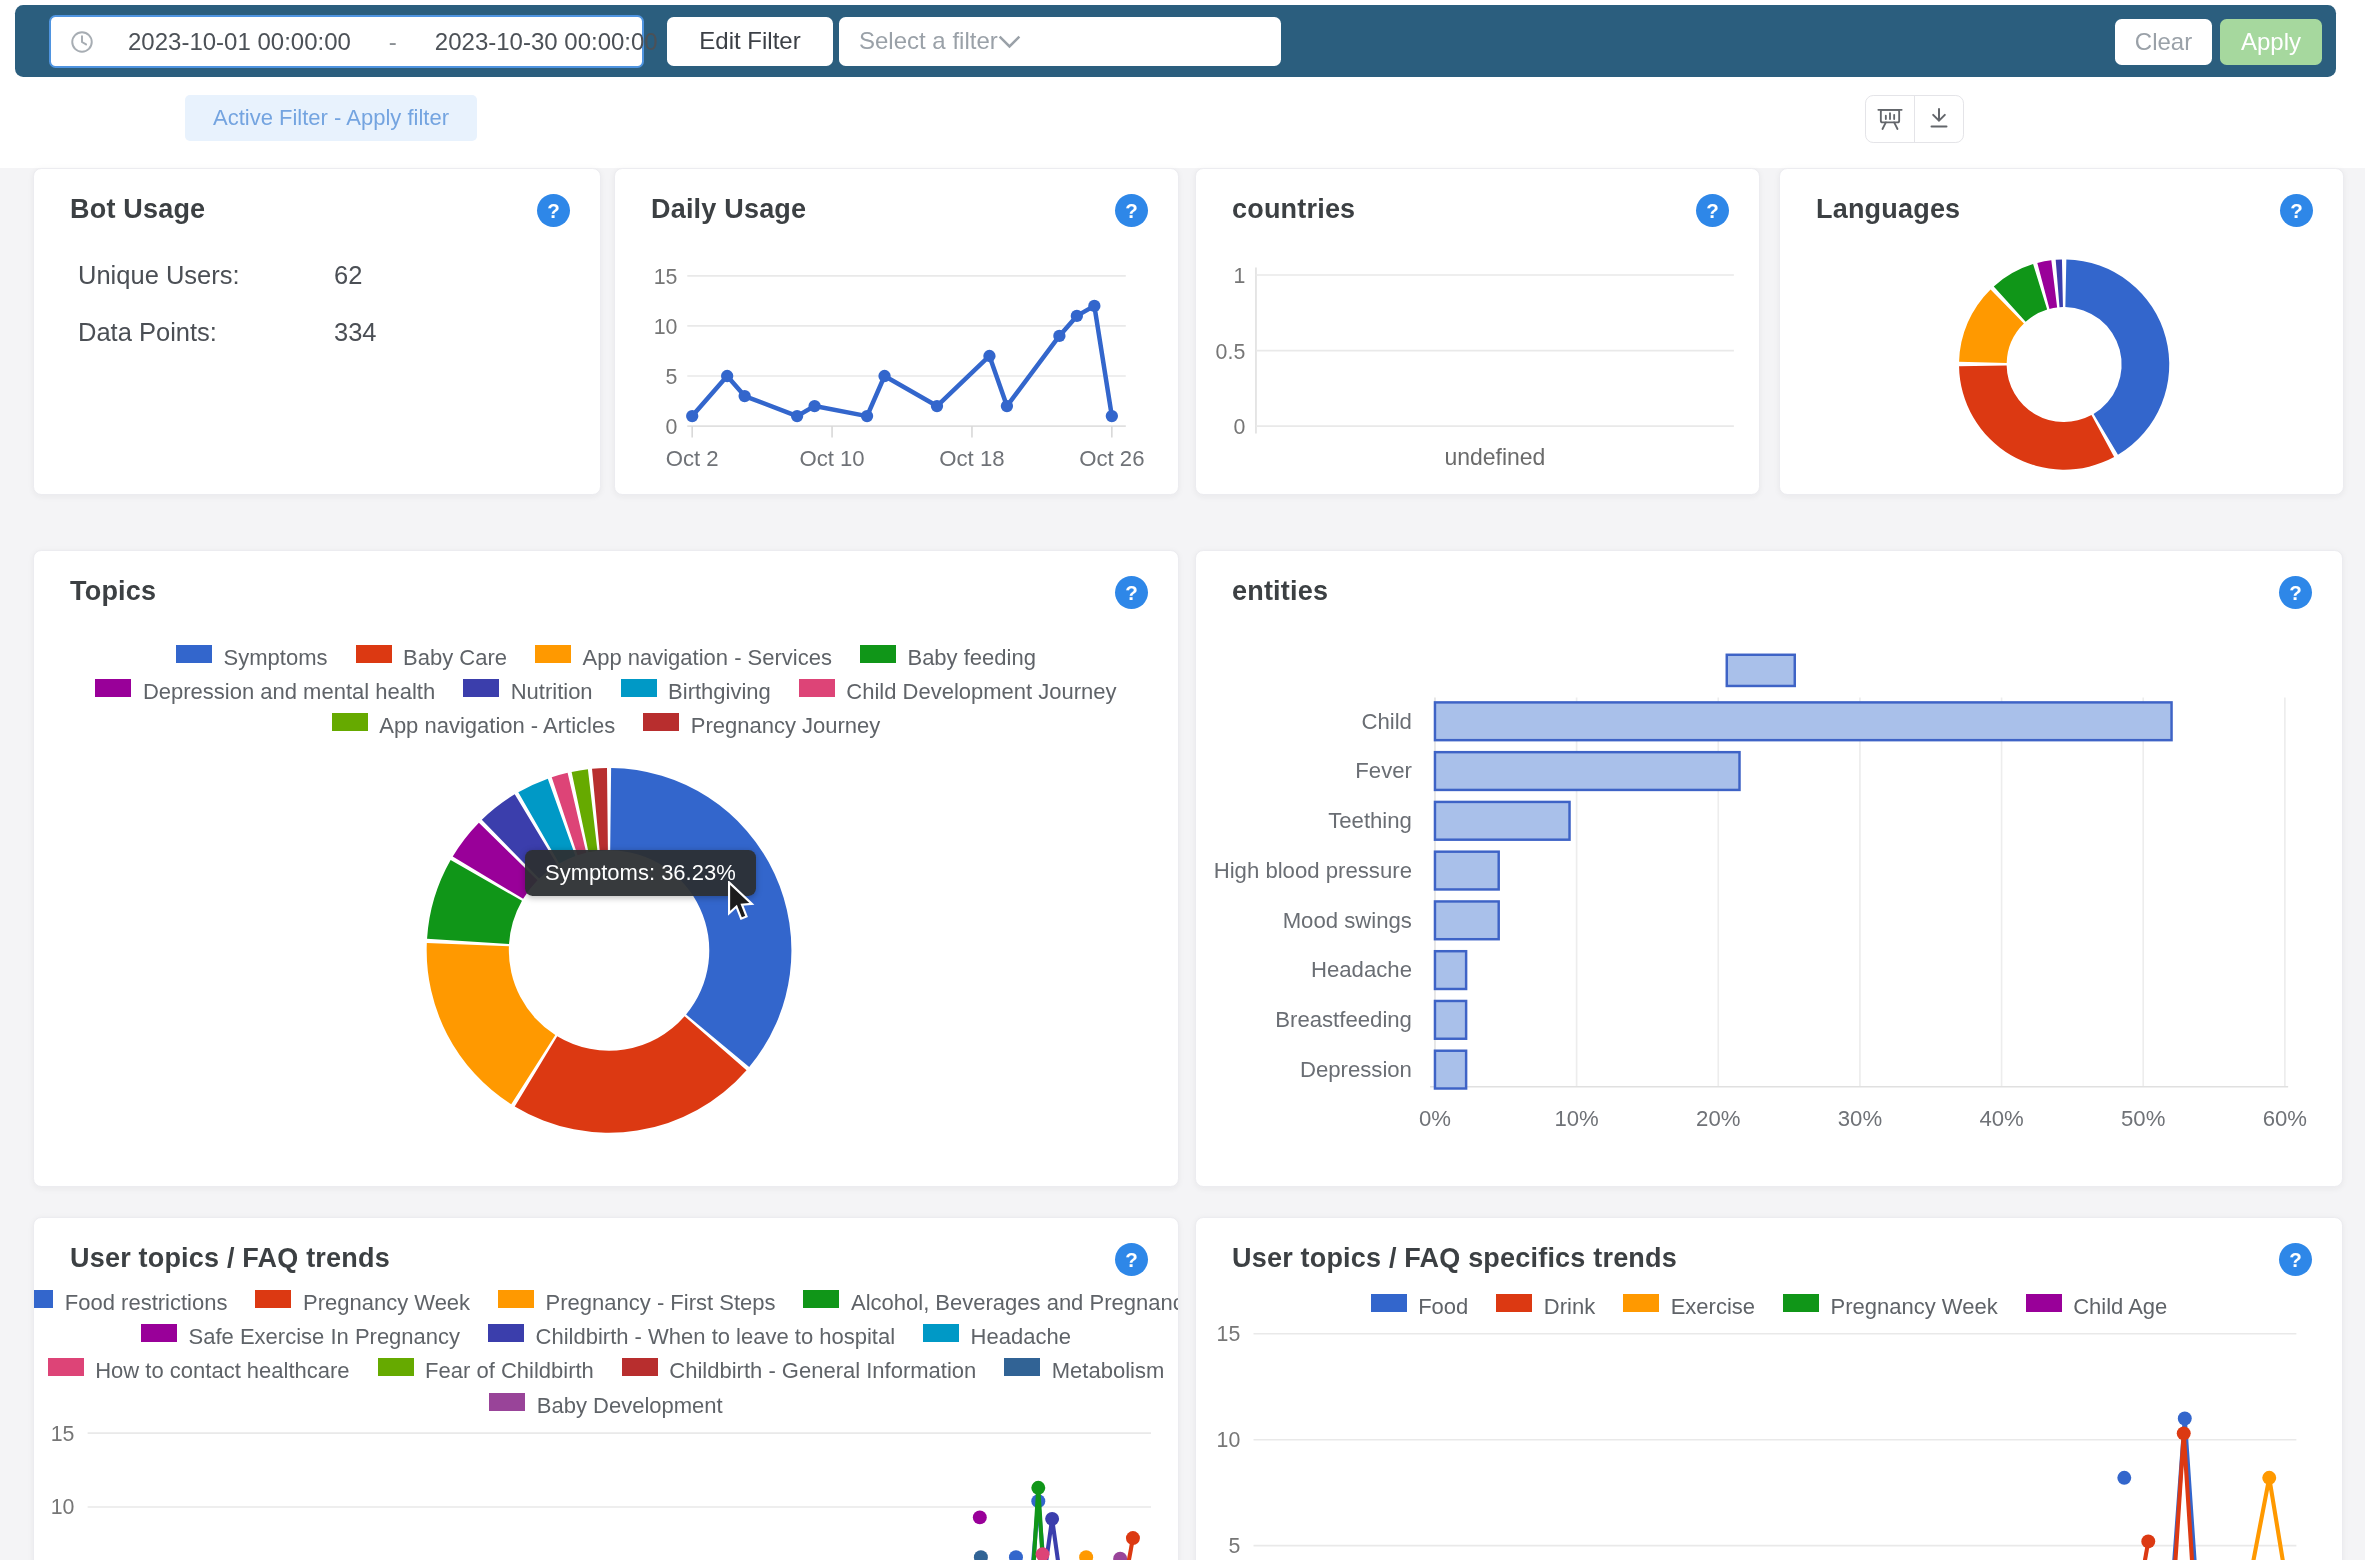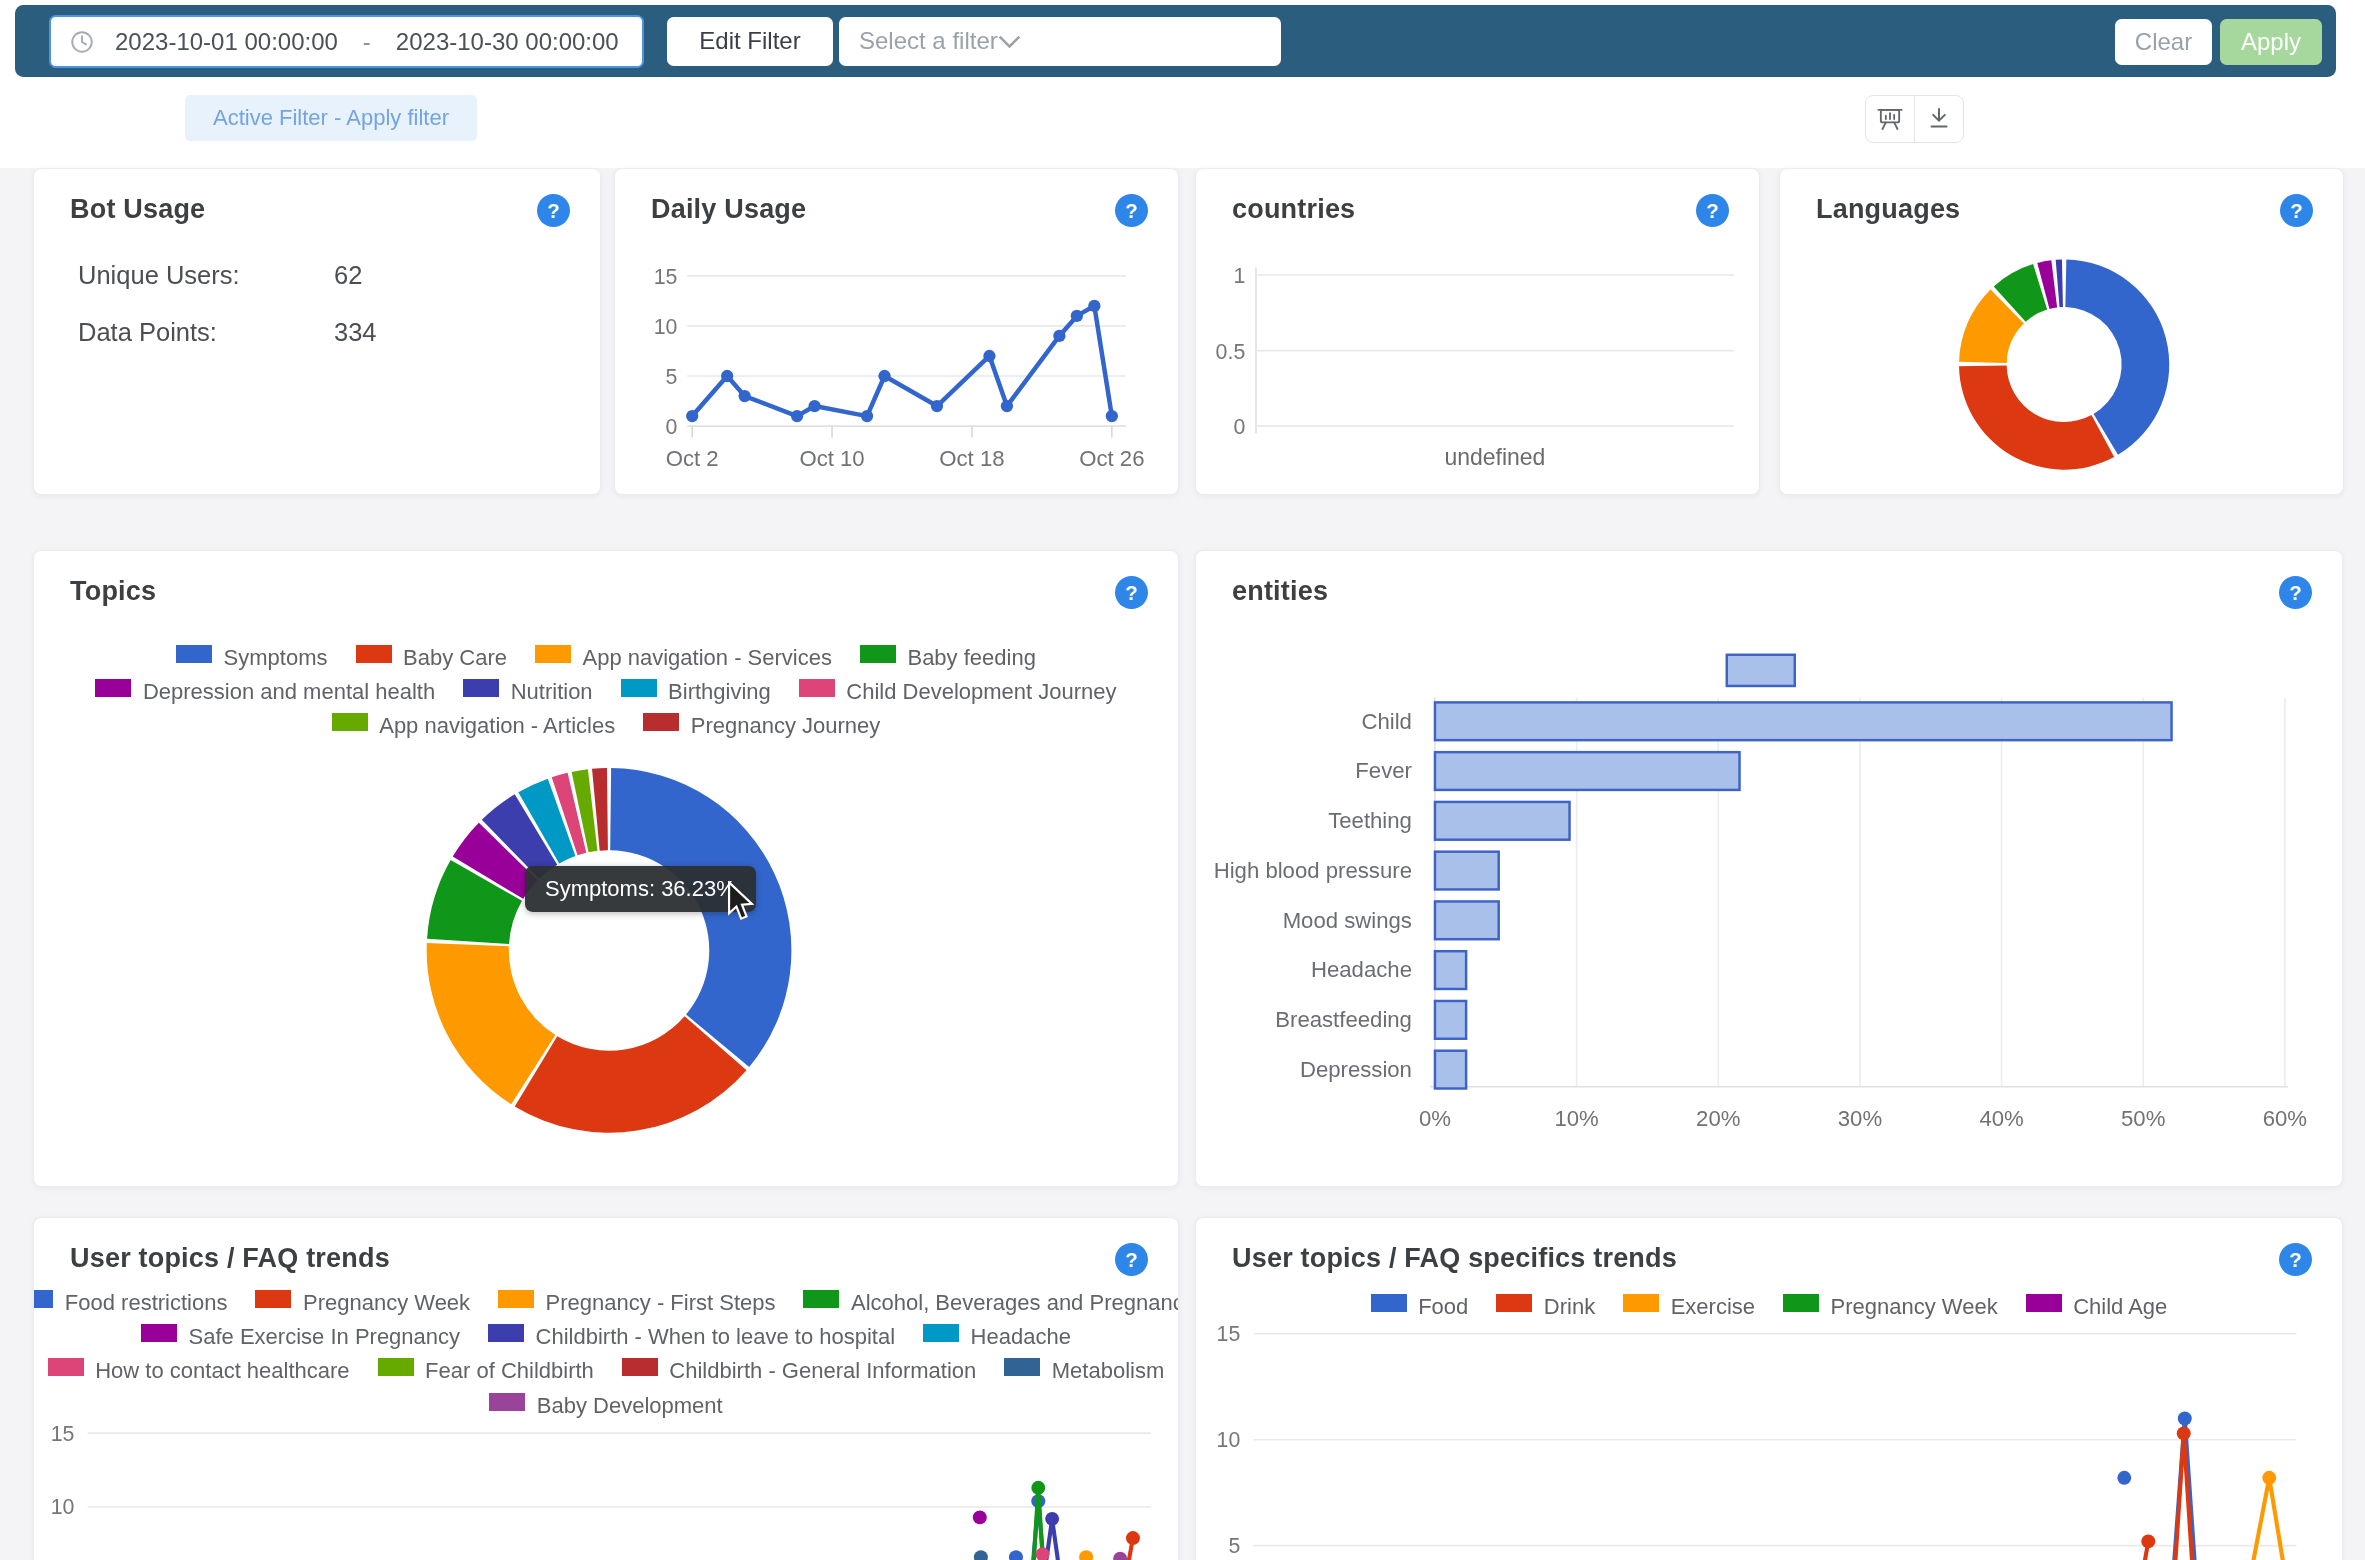--- a/index.html
+++ b/index.html
@@ -4,21 +4,21 @@
 <style>
   html,body{margin:0;padding:0}
   body{width:2366px;height:1561px;overflow:hidden;position:relative;background:#ffffff;
        font-family:"Liberation Sans",sans-serif;-webkit-font-smoothing:antialiased}
   .dash-bg{position:absolute;left:0;top:168px;width:2366px;height:1392px;background:#f4f4f6}
 
   
   .topbar{position:absolute;left:15px;top:5px;width:2321px;height:72px;background:#2b5e7e;border-radius:8.2px}
   .daterange{position:absolute;left:34px;top:10px;width:595px;height:53px;background:#fff;
              border:2.5px solid #4f94e0;border-radius:6.6px;display:flex;align-items:center;
-             padding:0 18px;box-sizing:border-box;gap:20px}
+             padding:0 18px;box-sizing:border-box;gap:33px}
   .datetext{font-size:24px;color:#4c5157;white-space:nowrap}
   .datesep{font-size:24px;color:#8a8f94;margin:0 5px}
   .tb-btn{position:absolute;display:flex;align-items:center;justify-content:center;background:#fff;
           border-radius:6.6px;font-size:24px;color:#3c4046;cursor:default}
   .btn-edit{left:652px;top:11.5px;width:166px;height:49px}
   .selectbox{position:absolute;left:824px;top:11.5px;width:442px;height:49px;background:#fff;border-radius:6.6px;
              display:flex;align-items:center;padding:0 20px;box-sizing:border-box;justify-content:flex-start}
   .placeholder{font-size:24px;color:#9aa1a8}
   .btn-clear{left:2100px;top:14px;width:97px;height:46px;color:#9aa1a8}
   .btn-apply{left:2205px;top:14px;width:102px;height:46px;background:#a6d89e;color:#fff}
@@ -56,21 +56,21 @@
   
   .legend{position:absolute;left:0;right:0}
   #topics-legend{top:94px}
   #faq-legend{top:72px}
   #faqspec-legend{top:76px}
   .lrow{display:flex;justify-content:center;gap:28px;align-items:center;margin-bottom:8.2px}
   .litem{display:inline-flex;gap:11.5px;font-size:22px;color:#5f6368;white-space:nowrap}
   .sw{width:36px;height:18px;display:inline-block;flex:none}
 
   
-  .tooltip{position:absolute;left:491px;top:315px;background:rgba(44,47,51,.95);color:#fff;font-size:22px;
+  .tooltip{position:absolute;left:491px;top:299px;background:rgba(44,47,51,.95);color:#fff;font-size:22px;
            padding:10px 20px;border-radius:7.4px;white-space:nowrap;z-index:5;box-shadow:0 1.6px 6.6px rgba(0,0,0,.25)}
   .cursor{position:absolute;left:692px;top:330px;z-index:6}
 </style>
 </head>
 <body>
 
 <div class="dash-bg"></div>
 
 <div class="topbar">
   <div class="daterange">

